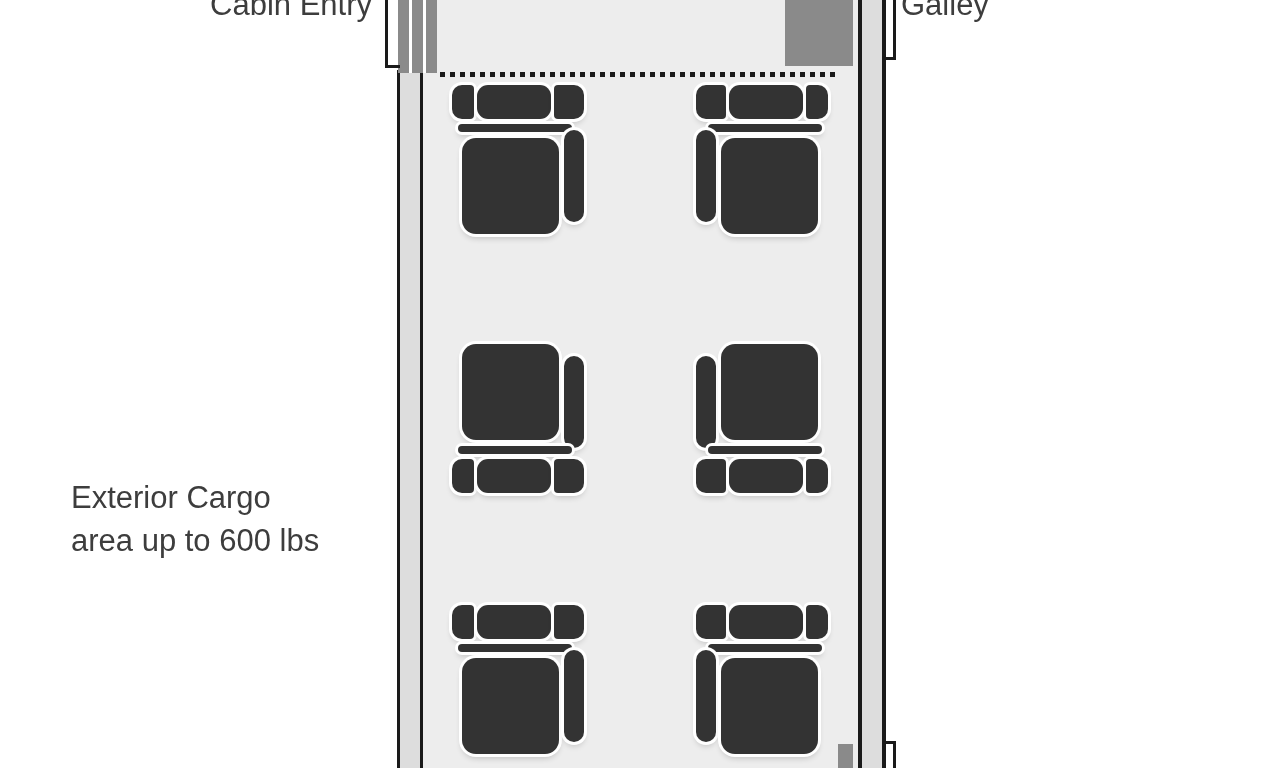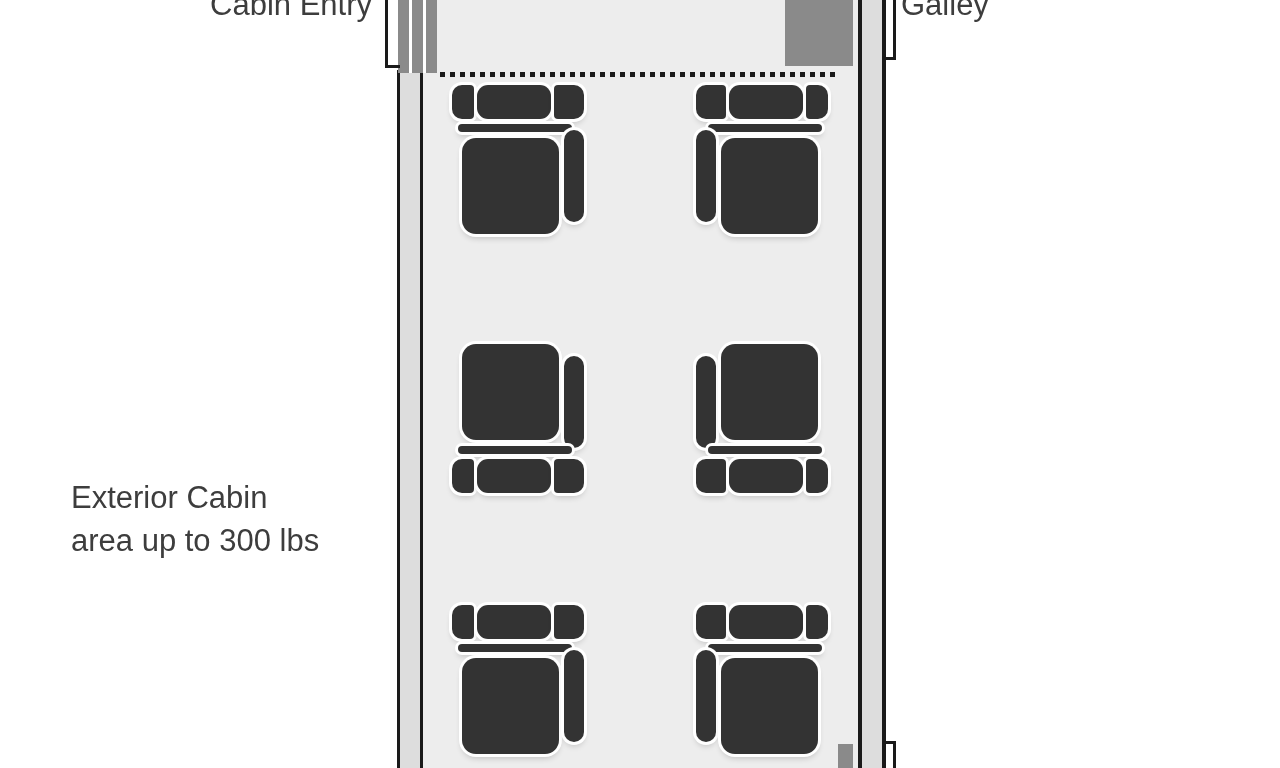--- a/index.html
+++ b/index.html
@@ -80,22 +80,22 @@
   <div class="galley-outline"></div>
 
   <div class="aft-strip"></div>
   <div class="aft-outline"></div>
 
   <div class="dotted"></div>
 
   <div class="label label-cabin-entry">Cabin Entry</div>
   <div class="label label-galley">Galley</div>
   <div class="label label-cargo">
-    <div>Exterior Cabin</div>
-    <div>area up to 300 lbs</div>
+    <div>Exterior Cargo</div>
+    <div>area up to 600 lbs</div>
   </div>
 
   <div class="seat left down" style="left:452px;top:85px;">
     <div class="headrow">
       <div class="p stub outer"></div>
       <div class="p back"></div>
       <div class="p stub aisle"></div>
     </div>
     <div class="p bar"></div>
     <div class="bodyrow">

